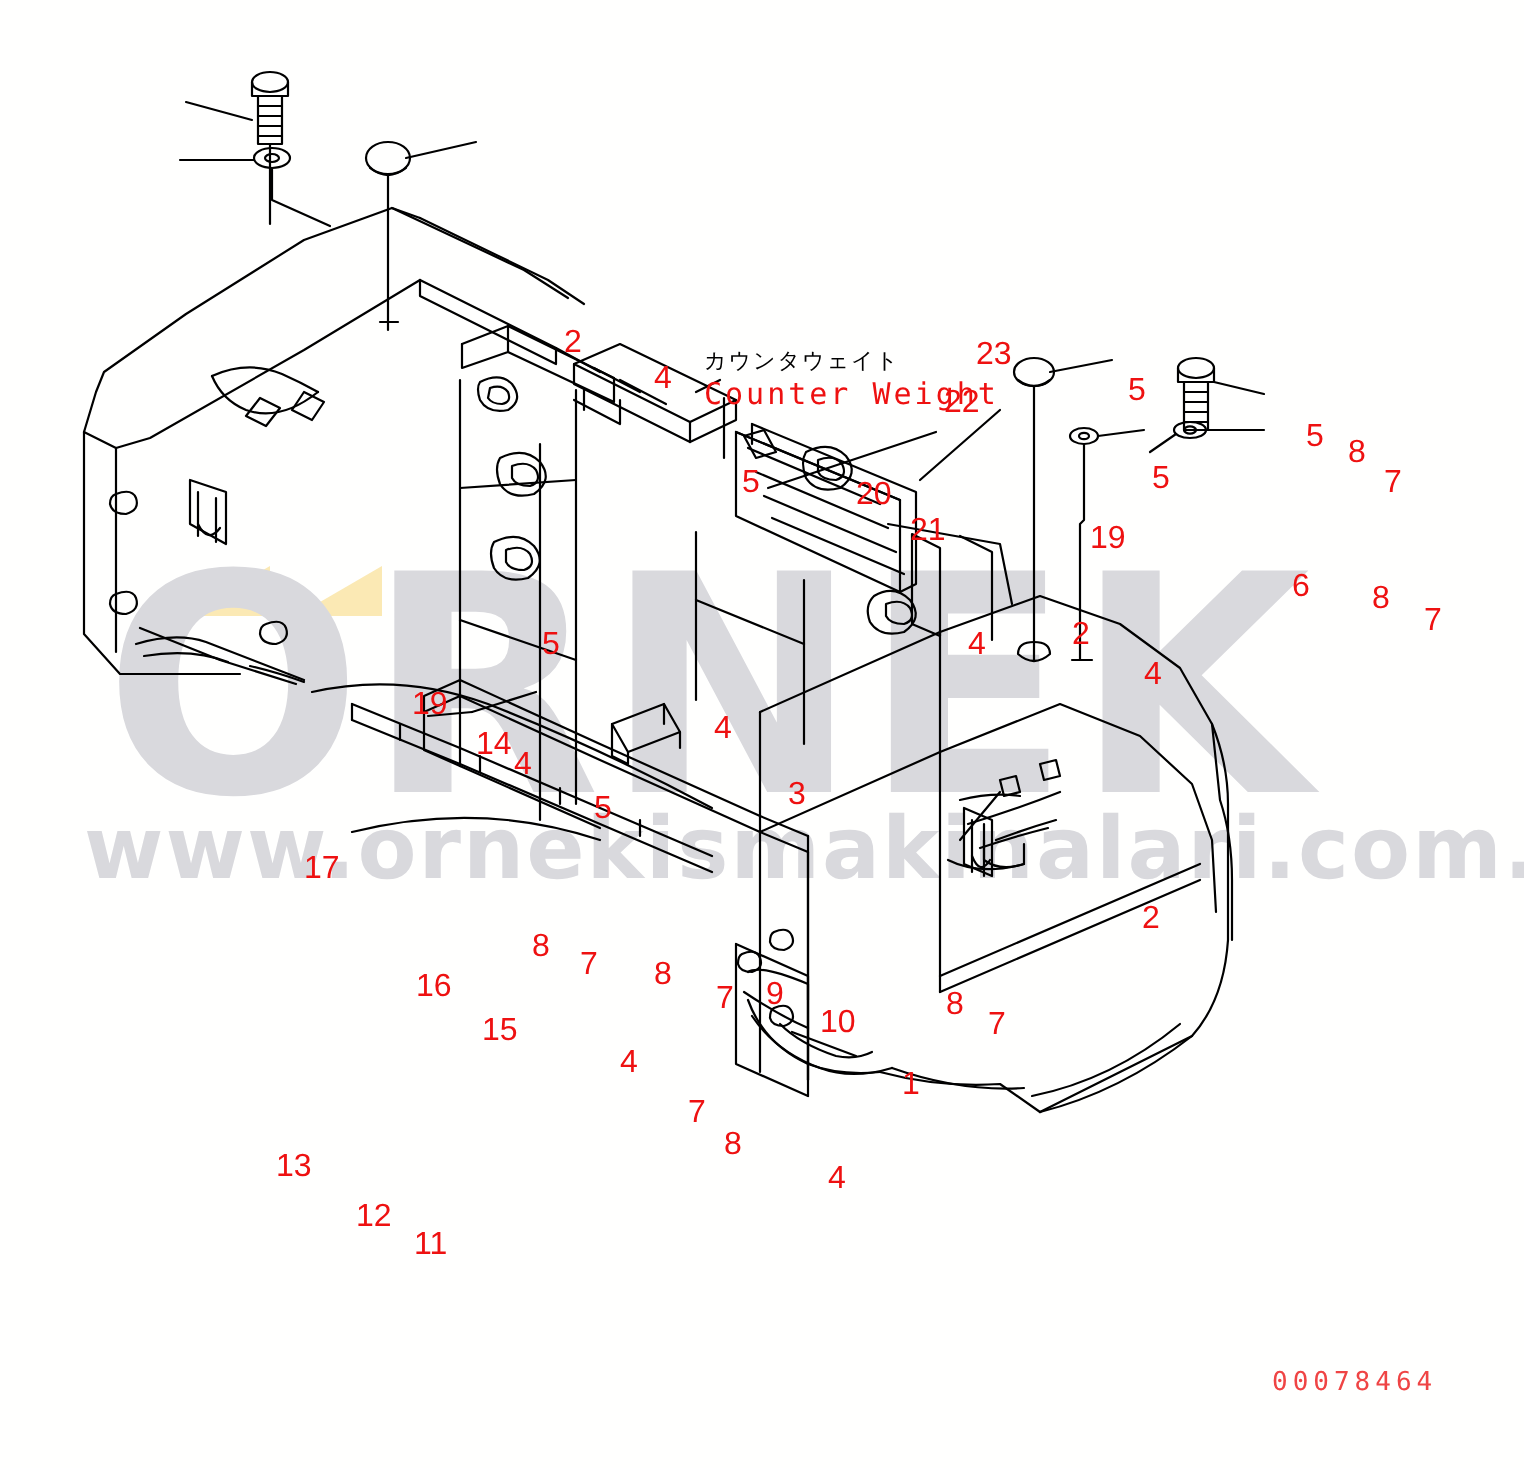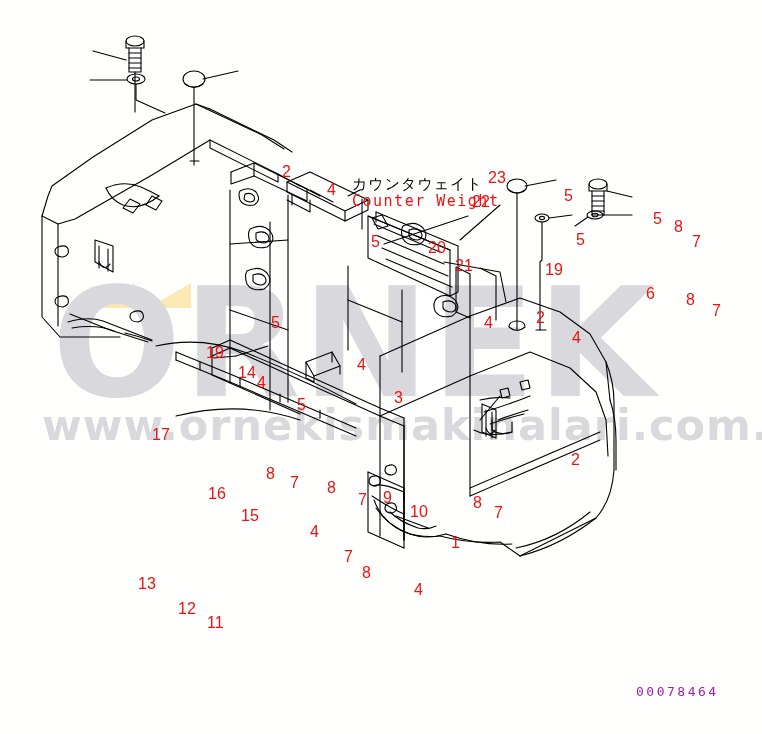--- a/index.html
+++ b/index.html
@@ -93,39 +93,39 @@
   #title-block {
     position: absolute;
     left: 352px;
     top: 176px;
     z-index: 4;
     line-height: 1.05;
     white-space: nowrap;
   }
   #title-jp {
     color: #000000;
-    font-family: Liberation Sans, sans-serif;
-    font-size: 15px;
+    font-family: Liberation Serif, serif;
+    font-size: 11px;
     letter-spacing: 1px;
   }
   #title-en {
     color: #ee1111;
     font-family: "DejaVu Sans Mono", monospace;
     font-size: 15px;
     letter-spacing: 1.5px;
     margin-top: 2px;
   }
 
   
   #part-number {
     position: absolute;
     left: 636px;
     top: 684px;
     z-index: 4;
-    color: #a21caf;
+    color: #ef4444;
     font-family: "DejaVu Sans Mono", monospace;
     font-size: 13px;
     letter-spacing: 2.5px;
     white-space: nowrap;
   }
 </style>
 </head>
 <body>
 
 <div id="page">

